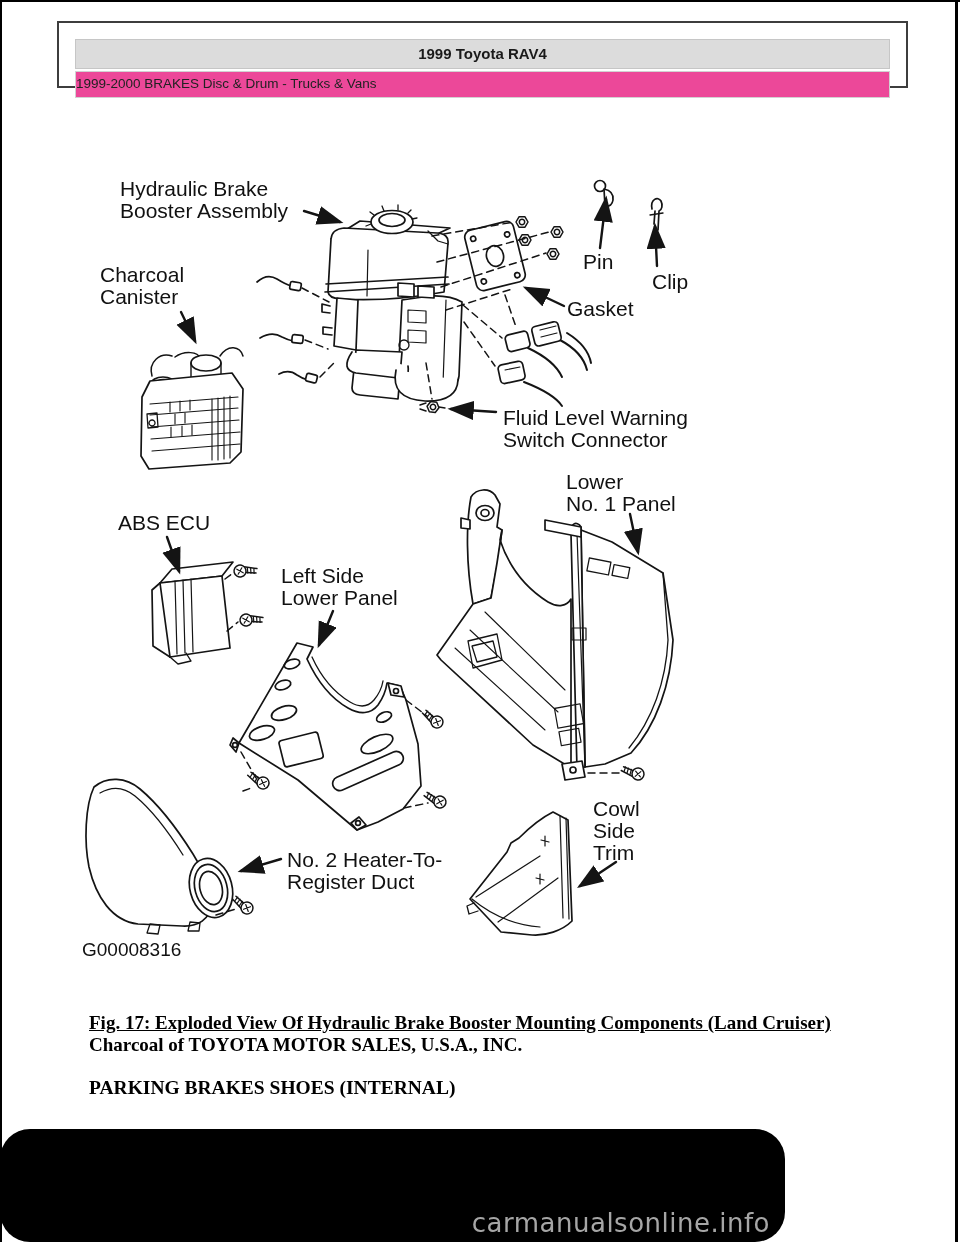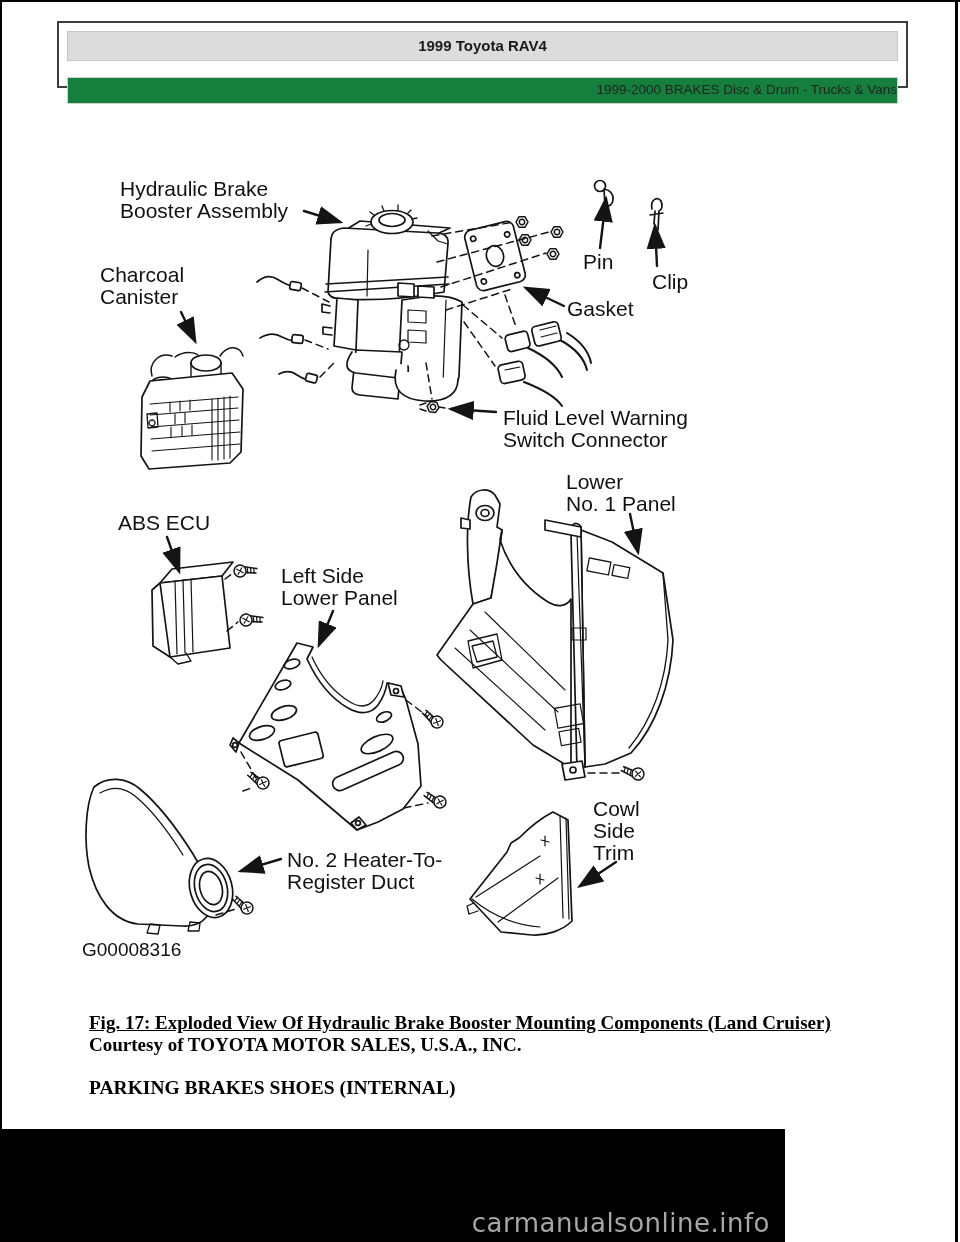--- a/index.html
+++ b/index.html
@@ -4,36 +4,36 @@
 <style>
   html,body{margin:0;padding:0;background:#ffffff;}
   .page{position:relative;width:960px;height:1242px;background:#ffffff;overflow:hidden;
         font-family:"Liberation Sans",sans-serif;}
   .edge{position:absolute;background:#000;}
   .edge-left{left:0;top:0;width:2px;height:1242px;}
   .edge-top{left:0;top:0;width:960px;height:2px;}
   .edge-right{left:955px;top:0;width:3px;height:1242px;}
 
   .header-box{position:absolute;left:57px;top:21px;width:851px;height:67px;
-              border:2px solid #3d3d3d;background:#ffffff;box-sizing:border-box;padding:8px;}
+              border:2px solid #3d3d3d;background:#ffffff;box-sizing:border-box;padding:16px;}
   .header-row1{height:30px;background:#dcdcdc;border:1px solid #c6c6c6;box-sizing:border-box;
                text-align:center;line-height:27px;font-size:15px;font-weight:bold;color:#1a1a1a;}
-  .header-row2{margin-top:16px;height:27px;background:#15803d;border:1px solid #d2d2d2;box-sizing:border-box;
-               text-align:right;line-height:24px;font-size:13.5px;font-weight:500;color:#222;}
+  .header-row2{margin-top:2px;height:27px;background:#ec4899;border:1px solid #d2d2d2;box-sizing:border-box;
+               text-align:left;line-height:24px;font-size:13.5px;font-weight:500;color:#222;}
 
   svg text.dlabel{font-family:"Liberation Sans",sans-serif;font-size:21px;font-weight:500;fill:#111;}
   svg text.gcode{font-family:"Liberation Sans",sans-serif;font-size:19px;font-weight:400;fill:#111;}
 
   .caption{position:absolute;left:60px;top:1012px;width:840px;color:#000;
            font-family:"Liberation Serif",serif;font-size:19px;font-weight:bold;line-height:22px;margin-left:29px;}
   .caption .figcap{text-decoration:underline;}
   .caption .courtesy{margin-top:0px;}
   .caption .section{margin-top:21px;font-size:19.5px;}
 
-  .footer-bar{position:absolute;left:0;top:1129px;width:785px;height:113px;background:#000000;}
+  .footer-bar{position:absolute;left:0;top:1129px;width:785px;height:113px;background:#000000;border-radius:30px;}
   .watermark{position:absolute;right:15px;bottom:4px;color:#a6a6a6;
              font-family:"DejaVu Sans",sans-serif;font-size:26px;letter-spacing:0.5px;}
 </style>
 </head>
 <body>
 
 <div class="page">
   <div class="edge edge-left"></div>
   <div class="edge edge-top"></div>
   <div class="edge edge-right"></div>
@@ -264,20 +264,20 @@
     <text class="dlabel" x="287" y="867">No. 2 Heater-To-</text>
     <text class="dlabel" x="287" y="889">Register Duct</text>
     <text class="dlabel" x="593" y="816">Cowl</text>
     <text class="dlabel" x="593" y="838">Side</text>
     <text class="dlabel" x="593" y="860">Trim</text>
     <text class="gcode" x="82" y="956">G00008316</text>
   </svg>
 
   <div class="caption">
     <div class="figcap">Fig. 17: Exploded View Of Hydraulic Brake Booster Mounting Components (Land Cruiser)</div>
-    <div class="courtesy">Courtesy of TOYOTA MOTOR SALES, U.S.A., INC.</div>
+    <div class="courtesy">Charcoal of TOYOTA MOTOR SALES, U.S.A., INC.</div>
     <div class="section">PARKING BRAKES SHOES (INTERNAL)</div>
   </div>
 
   <div class="footer-bar">
     <span class="watermark">carmanualsonline.info</span>
   </div>
 </div>
 
 </body></html>

